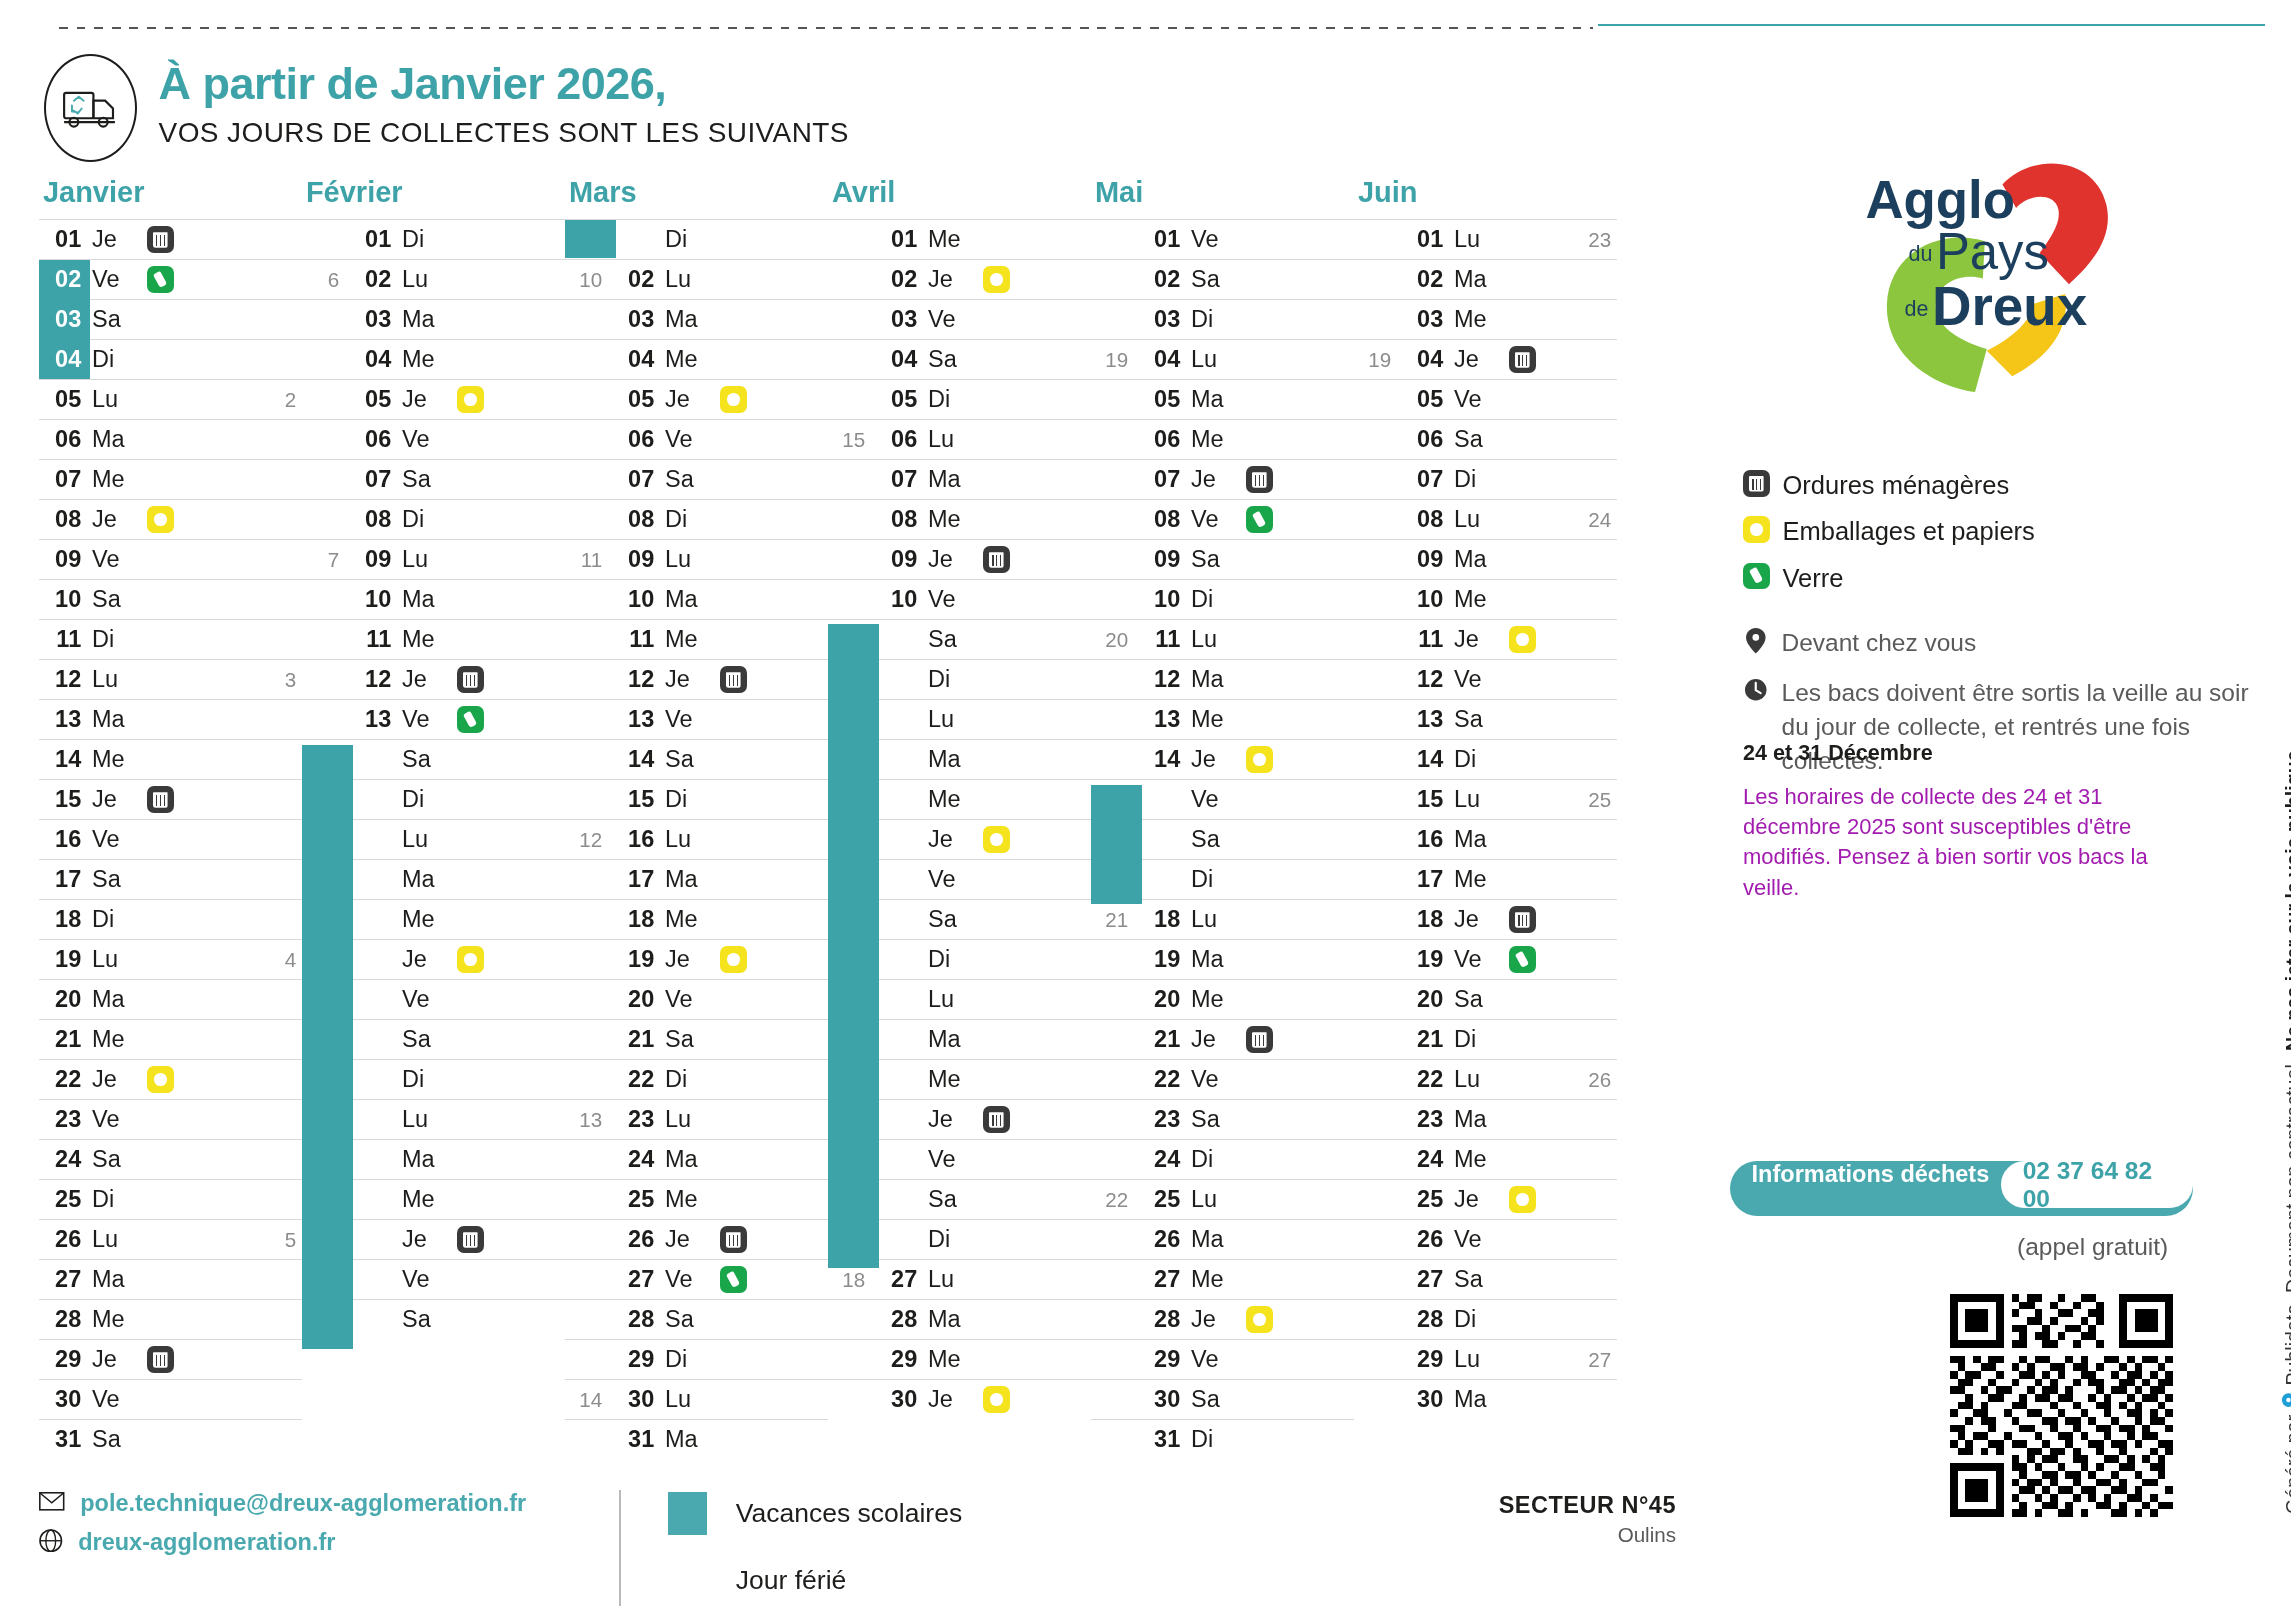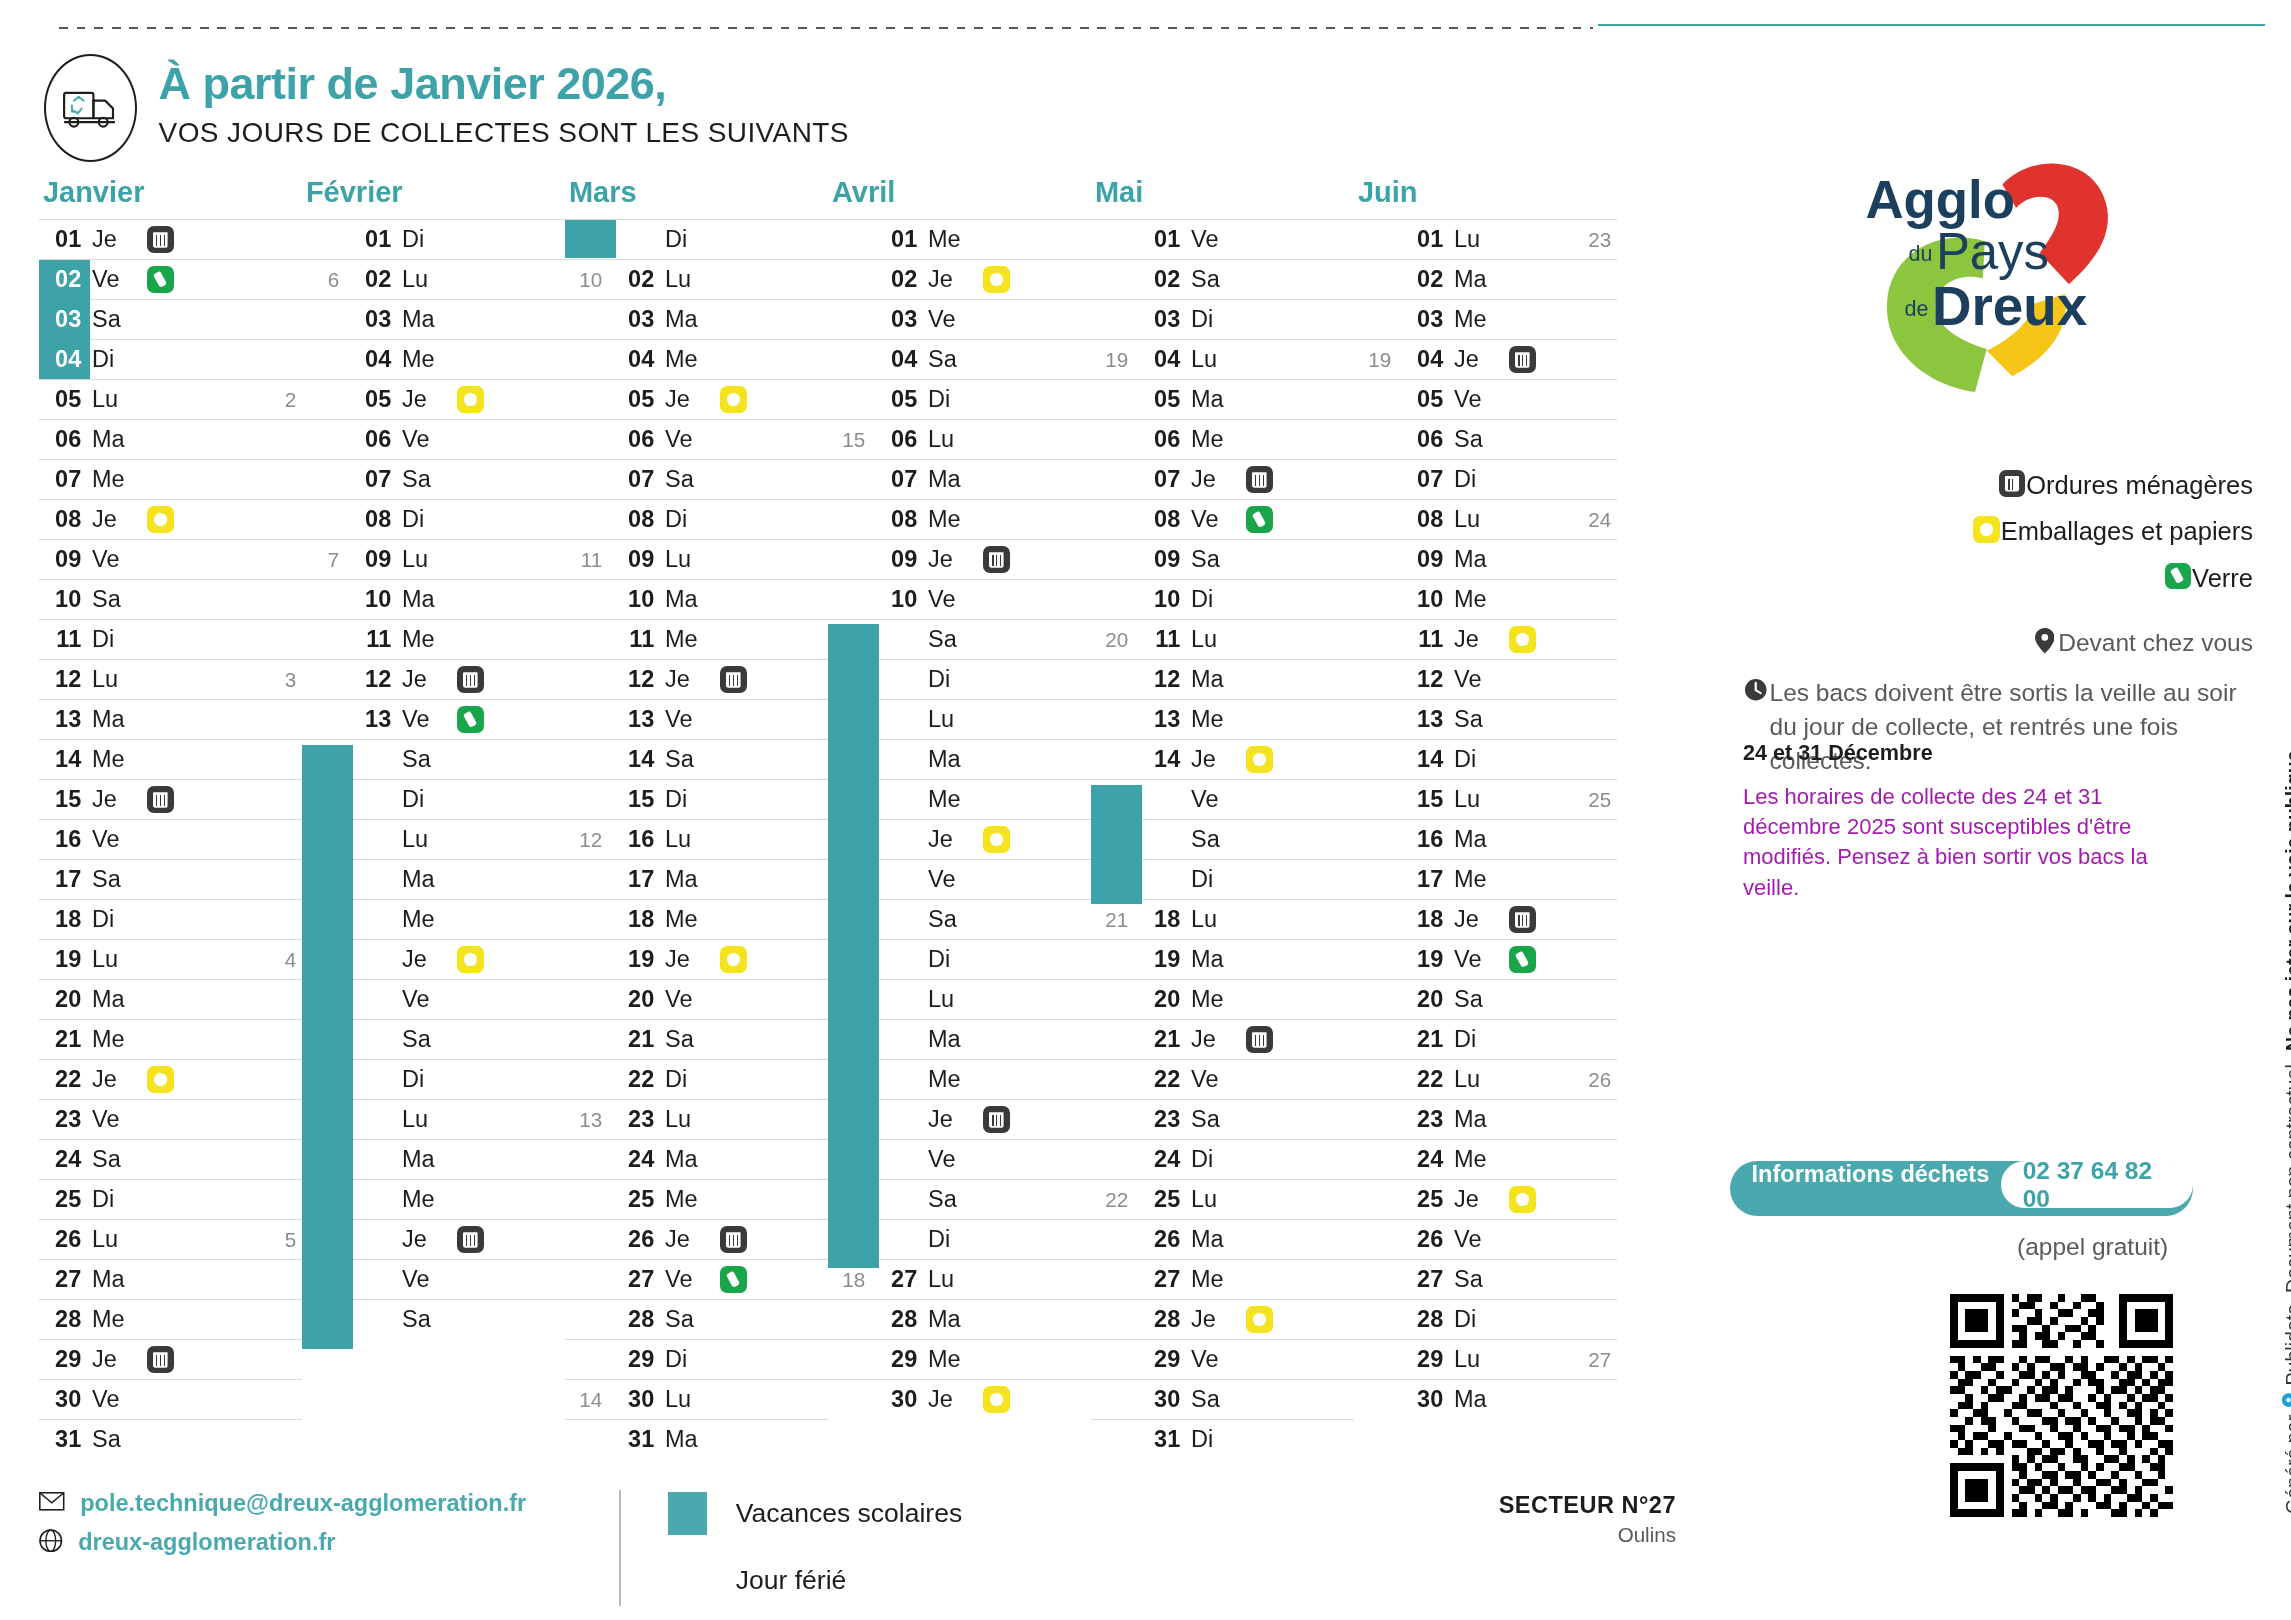--- a/index.html
+++ b/index.html
@@ -89,21 +89,21 @@
   .ic-verre { background: #19a64a; }
   .ic-verre::before {
     content:""; position:absolute; left:8.8px; top:5.9px; width:7.8px; height:14.7px;
     background:#fff; border-radius:2px 2px 2.9px 2.9px; transform: rotate(-28deg);
   }
 
   
   .logo-wrap { position: absolute; left: 1838px; top: 147px; width: 323px; height: 255px; }
 
   .legend { position: absolute; left: 1743px; top: 470px; width: 510px; }
-  .leg-row { display: flex; align-items: flex-start; gap: 1px; margin-bottom: 15.7px; justify-content: flex-end; }
+  .leg-row { display: flex; align-items: flex-start; gap: 13px; margin-bottom: 15.7px; }
   .leg-label { font-size: 25.5px; color: #1d1d1b; line-height: 1.2; }
   .leg-row.sec .leg-label { color: #5a5a5a; font-size: 24.5px; line-height: 1.38; }
   .leg-ico-sm { width: 25.5px; flex: none; display:flex; justify-content:center; padding-top: 2px; }
   .leg-gap { height: 17.6px; }
 
   .notice { position: absolute; left: 1743px; top: 740px; width: 461px; }
   .notice-title { font-size: 21.6px; font-weight: bold; color: #1d1d1b; margin-bottom: 15.7px; }
   .notice-body { font-size: 22px; color: #a21caf; line-height: 1.38; }
 
   .infobar {
@@ -1846,18 +1846,18 @@
         <span class="fl-txt">Vacances scolaires</span>
       </div>
       <div class="fl-row">
         <span class="sw-blank"></span>
         <span class="fl-txt">Jour férié</span>
       </div>
     </div>
   </div>
 
   <div class="sector">
-    <div class="sector-t">SECTEUR N°27</div>
+    <div class="sector-t">SECTEUR N°45</div>
     <div class="sector-s">Oulins</div>
   </div>
 
 </div>
 
 
 </body></html>

